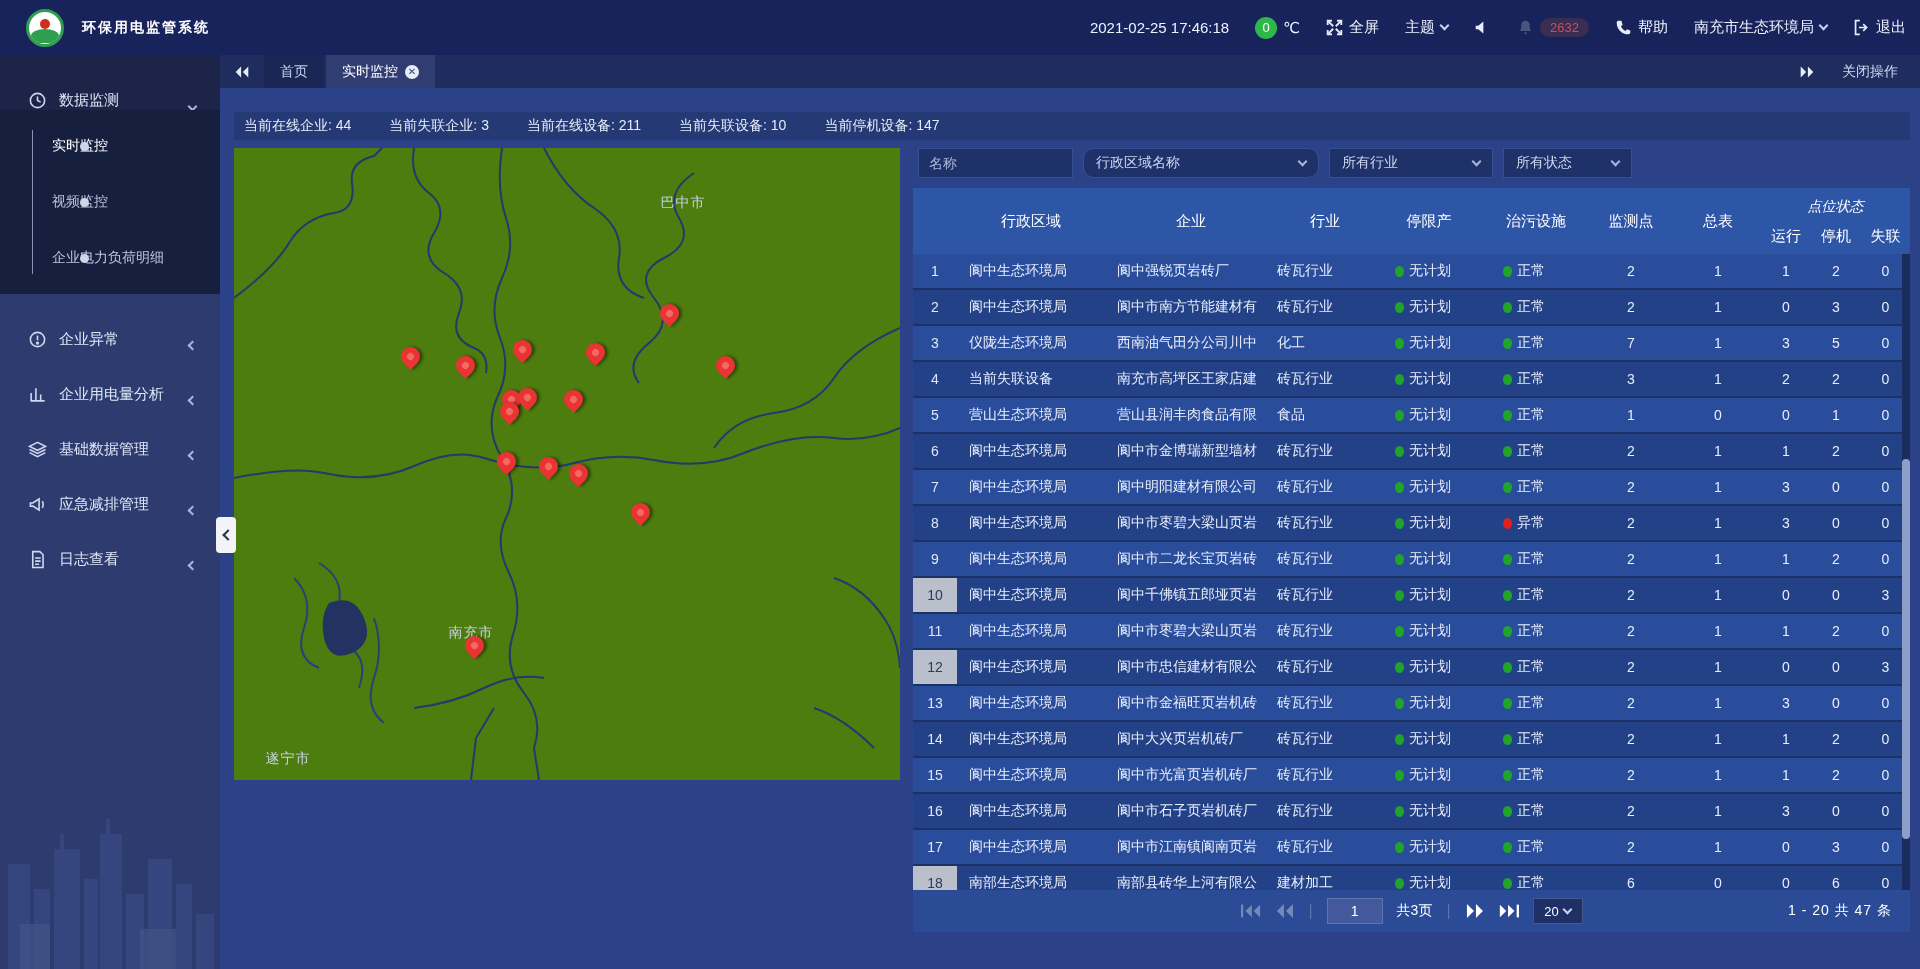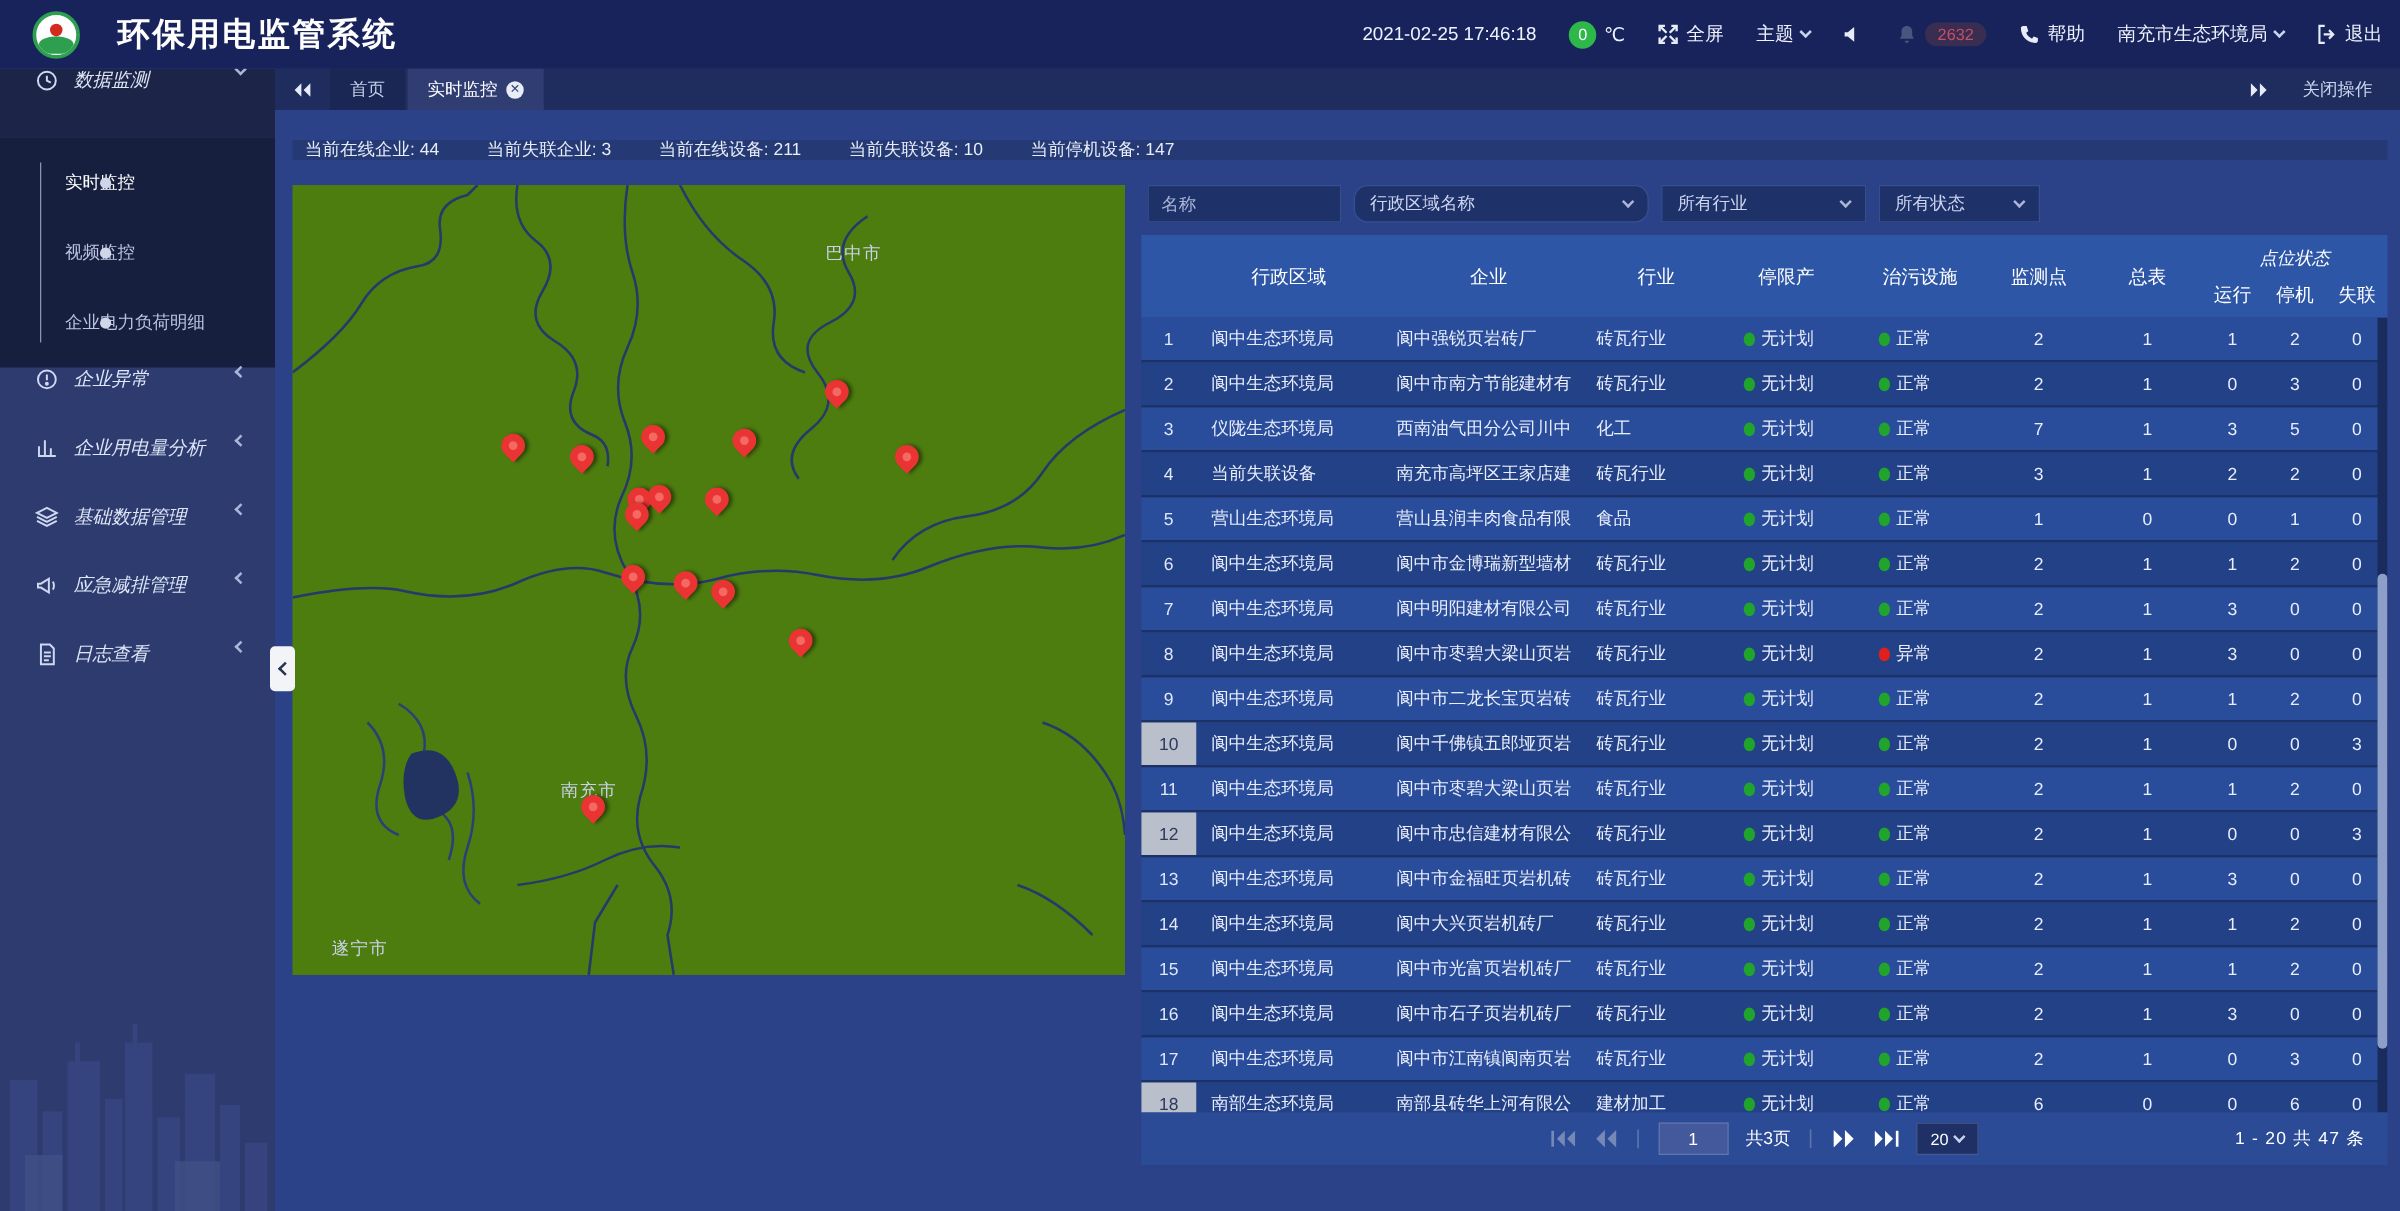--- a/index.html
+++ b/index.html
@@ -7,34 +7,34 @@
     font-family:"Liberation Sans","DejaVu Sans",sans-serif; }
   #window { position:relative; width:1920px; height:969px; }
 
   
   #header { position:absolute; left:0; top:0; width:1920px; height:55px; background:#18235c;
     display:flex; align-items:center; color:#fff; }
   .logo { width:38px; height:38px; border-radius:50%; background:#fff; margin-left:26px;
     border:3px solid #2e9e4f; position:relative; overflow:hidden; flex:none; }
   .logo .sun { position:absolute; left:11px; top:7px; width:10px; height:10px; border-radius:50%; background:#d22c1f; }
   .logo .hill { position:absolute; left:2px; top:17px; width:28px; height:14px; border-radius:50% 50% 0 0; background:#2e9e4f; }
-  .app-title { font-size:26px; font-weight:bold; letter-spacing:2px; margin-left:30px; }
+  .app-title { font-size:14px; font-weight:bold; letter-spacing:2px; margin-left:18px; }
   #header-right { margin-left:auto; display:flex; align-items:center; gap:0; padding-right:14px; }
   .hdr-item { display:flex; align-items:center; gap:6px; font-size:15px; color:#eef2fc; margin-left:26px; white-space:nowrap; }
   .temp-badge { width:22px; height:22px; border-radius:50%; background:#2eb84a; color:#fff; font-size:13px;
     display:flex; align-items:center; justify-content:center; }
   .noti-pill { background:#3a2d52; color:#c84f63; font-size:13px; padding:2px 10px; border-radius:10px; }
   .chev-down { width:7px; height:7px; border-right:2px solid #c9d3ee; border-bottom:2px solid #c9d3ee;
     transform:rotate(45deg); margin-top:-4px; }
   .hicon { width:17px; height:17px; flex:none; color:#e7ecf9; }
   .hicon.dim { color:#47557f; }
 
   
   #sidebar { position:absolute; left:0; top:55px; width:220px; height:914px; background:#2d3b6f; overflow:hidden; }
-  .menu-group { height:55px; display:flex; align-items:flex-start; color:#dfe6f7; font-size:15px; cursor:pointer; position:relative;font-style:italic; }
+  .menu-group { height:55px; display:flex; align-items:flex-end; color:#dfe6f7; font-size:15px; cursor:pointer; position:relative; }
   .menu-group .gicon { width:19px; height:19px; margin-left:28px; margin-right:12px; color:#cfd8f0; flex:none; }
   .menu-group .chev { position:absolute; right:24px; width:7px; height:7px; border-left:2px solid #aab6d8; border-bottom:2px solid #aab6d8; }
   .menu-group .chev.collapsed { transform:rotate(45deg); }
   .menu-group .chev.expanded { transform:rotate(-45deg); margin-top:-3px; }
   .menu-group.active-group { background:#1c2447; }
   .submenu { background:#171f3e; position:relative; padding:8px 0; }
   .submenu .vline { position:absolute; left:32px; top:20px; bottom:20px; width:1px; background:#8a94b5; }
   .submenu-item { height:56px; display:flex; align-items:center; color:#b9c4e0; font-size:14px; cursor:pointer; position:relative; }
   .submenu-item .dot { width:9px; height:9px; border-radius:50%; background:#cfd6ea; position:absolute; left:28px; }
   .submenu-item span { margin-left:52px; }
@@ -47,21 +47,21 @@
   .tab-collapse { width:44px; display:flex; align-items:center; justify-content:center; }
   .tab { padding:0 16px; display:flex; align-items:center; gap:7px; background:#1a2754; margin-right:2px; cursor:pointer; }
   .tab.active { background:#2f3d73; color:#fff; }
   .tab-close { width:14px; height:14px; border-radius:50%; background:#e8ecf5; color:#39457a; font-size:10px;
     display:flex; align-items:center; justify-content:center; line-height:1; }
   #tabbar-right { margin-left:auto; display:flex; align-items:center; gap:26px; padding-right:22px; color:#cdd6ef; }
   .dbl-arrow { width:18px; height:12px; color:#e7ecf9; }
 
   
   #content { position:absolute; left:220px; top:88px; width:1700px; height:881px; background:#2b4289; }
-  #statsbar { position:absolute; left:14px; top:24px; width:1676px; height:16px; background:#253974;
+  #statsbar { position:absolute; left:14px; top:24px; width:1676px; height:28px; background:#253974;
     display:flex; align-items:center; font-size:14px; color:#e6ecfa; padding-left:10px; }
   .stat-item { margin-right:38px; white-space:nowrap; }
 
   
   #map { position:absolute; left:14px; top:60px; width:666px; height:632px; background:#4d7c0f; overflow:hidden; }
   .map-label { position:absolute; color:#c9d2e8; font-size:14px; transform:translate(-50%,-50%); letter-spacing:1px; }
   .pin { position:absolute; width:19px; height:19px; background:#ea3434; border-radius:50% 50% 50% 0;
     transform:rotate(-45deg); transform-origin:center; margin-left:-9px; margin-top:-24px;
     box-shadow:2px 2px 3px rgba(0,0,0,.45); }
   .pin::after { content:""; position:absolute; left:6px; top:6px; width:7px; height:7px; border-radius:50%; background:#f46a62; }

